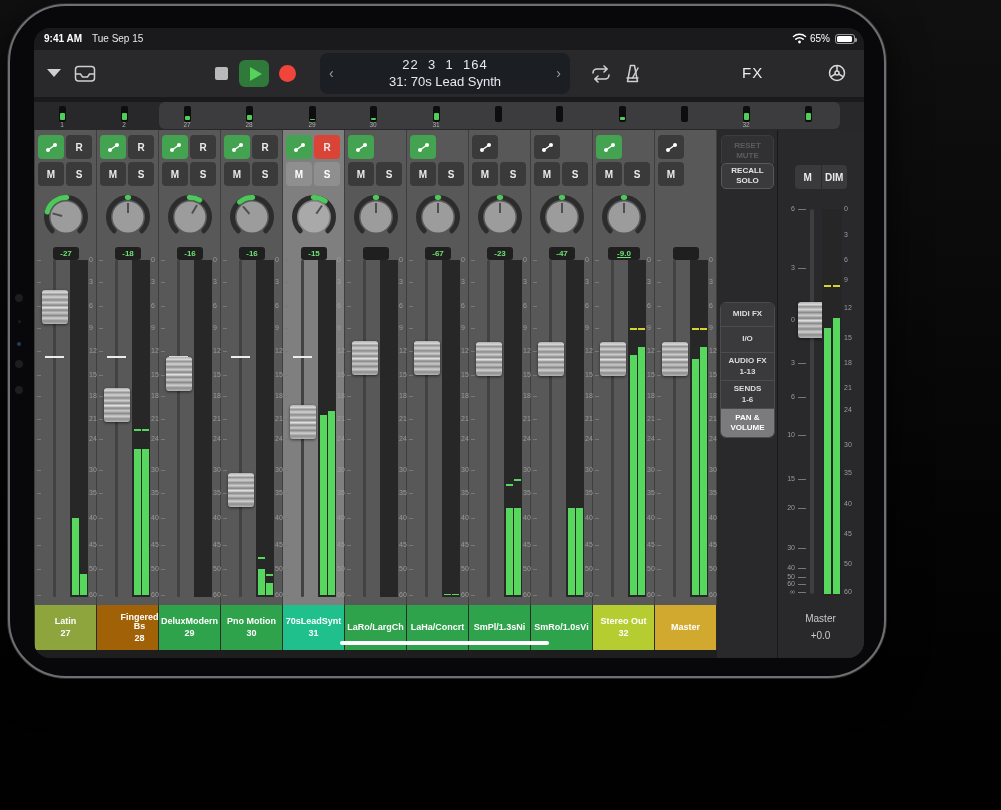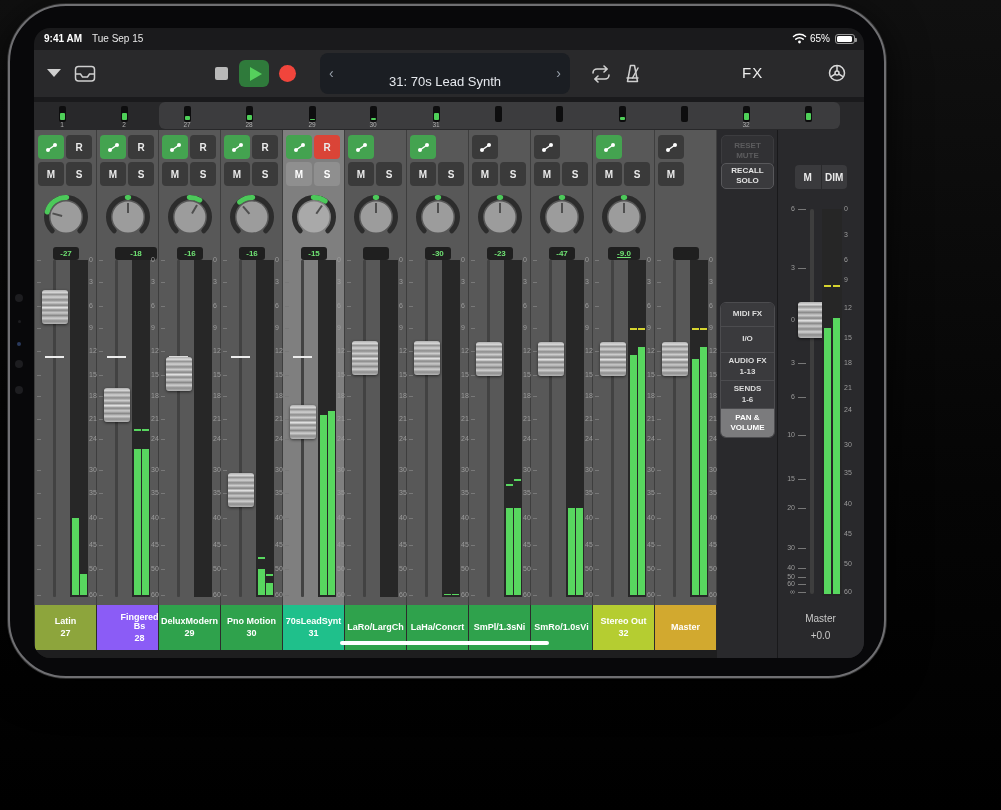--- a/index.html
+++ b/index.html
@@ -122,20 +122,21 @@
           <rect x="1.5" y="1.5" width="19" height="14.5" rx="3" stroke="#cfcfcf" stroke-width="1.5" fill="none"></rect>
           <path d="M1.5,9 h5 l2,3 h5 l2,-3 h5" stroke="#cfcfcf" stroke-width="1.5" fill="none"></path>
         </svg>
         <div class="tb-stop"></div>
         <div class="tb-play">
             <div class="tri"></div>
           </div>
         <div class="tb-rec"></div>
         <div class="lcd">
           <span class="nav" style="left:9px;">‹</span>
+          <div class="line1">22  3  1  164</div>
           <div class="line2">31: 70s Lead Synth</div>
           <span class="nav" style="right:9px;">›</span>
         </div>
         <svg class="tb-icon" style="left:556px;top:14px;" width="22" height="20" viewBox="0 0 22 20">
           <path d="M14,2 l3.2,3 -3.2,3 M17,5 H7 a4,4 0 0 0 -4,4" stroke="#d0d0d0" stroke-width="1.6" fill="none" stroke-linecap="round" stroke-linejoin="round"></path>
           <path d="M8,18 l-3.2,-3 3.2,-3 M5,15 h10 a4,4 0 0 0 4,-4" stroke="#d0d0d0" stroke-width="1.6" fill="none" stroke-linecap="round" stroke-linejoin="round"></path>
         </svg>
         <svg class="tb-icon" style="left:588px;top:13px;" width="21" height="21" viewBox="0 0 21 21">
           <path d="M8.5,2.5 h4 l3,16 h-10 z" stroke="#cfcfcf" stroke-width="1.5" fill="none" stroke-linejoin="round"></path>
           <path d="M10.5,15 L16,5" stroke="#cfcfcf" stroke-width="1.5" stroke-linecap="round"></path>
@@ -263,21 +264,21 @@
             </div>
             <div class="sbtn" style="left: 31px; top: 5px; width: 26px;">R</div>
             <div class="sbtn msbtn" style="left: 3px; top: 32px; width: 26px;">M</div>
             <div class="sbtn msbtn" style="left: 31px; top: 32px; width: 26px;">S</div>
             <div style="position: absolute; left: 8px; top: 64px; width: 46px; height: 46px;"><svg width="46" height="46" viewBox="0 0 46 46">
                 <path d="M9.2,36.8 A19.5,19.5 0 1 1 36.8,36.8" stroke="#2c2c2c" stroke-width="5" fill="none" stroke-linecap="round"></path>
                 <path d="M22.3,3.5 A19.5,19.5 0 0 1 23.7,3.5" stroke="#4cc95a" stroke-width="5" fill="none" stroke-linecap="round"></path>
                 <circle cx="23" cy="23" r="15.5" fill="#9c9c9c"></circle>
                 <line x1="23" y1="19" x2="23" y2="9" stroke="#4f4f4f" stroke-width="2"></line>
               </svg></div>
-            <div class="badge" style="left: 18px; width: 42px;">-18</div>
+            <div class="badge" style="left: 18px; width: 26px;">-18</div>
             <div class="mtick" style="top: 130px;"></div>
             <div class="mscale" style="top: 126px;">0</div>
             <div class="mtick" style="top: 152px;"></div>
             <div class="mscale" style="top: 148px;">3</div>
             <div class="mtick" style="top: 176px;"></div>
             <div class="mscale" style="top: 172px;">6</div>
             <div class="mtick" style="top: 198px;"></div>
             <div class="mscale" style="top: 194px;">9</div>
             <div class="mtick" style="top: 221px;"></div>
             <div class="mscale" style="top: 217px;">12</div>
@@ -539,21 +540,21 @@
               </svg>
             </div>
             <div class="sbtn msbtn" style="left: 3px; top: 32px; width: 26px;">M</div>
             <div class="sbtn msbtn" style="left: 31px; top: 32px; width: 26px;">S</div>
             <div style="position: absolute; left: 8px; top: 64px; width: 46px; height: 46px;"><svg width="46" height="46" viewBox="0 0 46 46">
                 <path d="M9.2,36.8 A19.5,19.5 0 1 1 36.8,36.8" stroke="#2c2c2c" stroke-width="5" fill="none" stroke-linecap="round"></path>
                 <path d="M22.3,3.5 A19.5,19.5 0 0 1 23.7,3.5" stroke="#4cc95a" stroke-width="5" fill="none" stroke-linecap="round"></path>
                 <circle cx="23" cy="23" r="15.5" fill="#9c9c9c"></circle>
                 <line x1="23" y1="19" x2="23" y2="9" stroke="#4f4f4f" stroke-width="2"></line>
               </svg></div>
-            <div class="badge" style="left: 18px; width: 26px;">-30</div>
+            <div class="badge" style="left: 18px; width: 26px;">-67</div>
             <div class="mtick" style="top: 130px;"></div>
             <div class="mscale" style="top: 126px;">0</div>
             <div class="mtick" style="top: 152px;"></div>
             <div class="mscale" style="top: 148px;">3</div>
             <div class="mtick" style="top: 176px;"></div>
             <div class="mscale" style="top: 172px;">6</div>
             <div class="mtick" style="top: 198px;"></div>
             <div class="mscale" style="top: 194px;">9</div>
             <div class="mtick" style="top: 221px;"></div>
             <div class="mscale" style="top: 217px;">12</div>
@@ -893,21 +894,21 @@
           </div>
         <div class="m-name">Master</div>
         <div class="m-gain">+0.0</div>
       </div>
 
       <div class="labels" id="labels">
           <div class="tlabel" style="left: 1px; background: rgb(141, 165, 60);">
             <span>Latin</span>
             <span>27</span>
           </div>
-          <div class="tlabel" style="left: 63px; background: #8b5cf6; padding-left: 24px;">
+          <div class="tlabel" style="left: 63px; background: #a16207; padding-left: 24px;">
             <span>Fingered Bs</span>
             <span>28</span>
           </div>
           <div class="tlabel" style="left: 125px; background: rgb(47, 162, 76);">
             <span>DeluxModern</span>
             <span>29</span>
           </div>
           <div class="tlabel" style="left: 187px; background: rgb(47, 162, 76);">
             <span>Pno Motion</span>
             <span>30</span>

